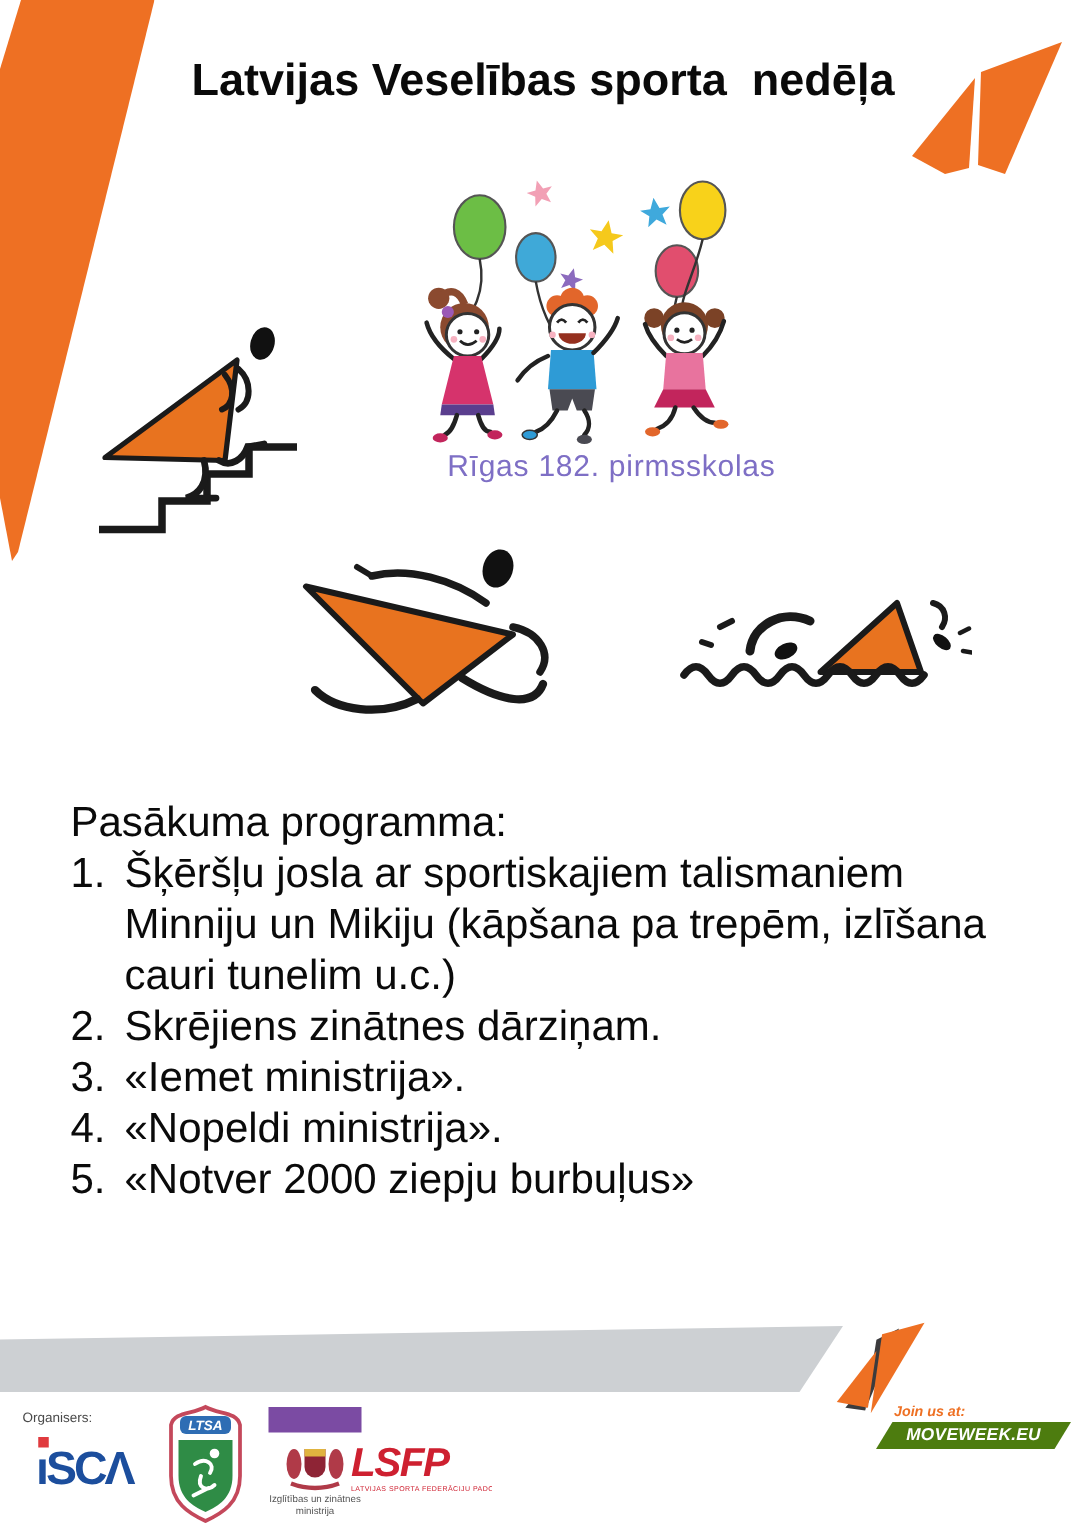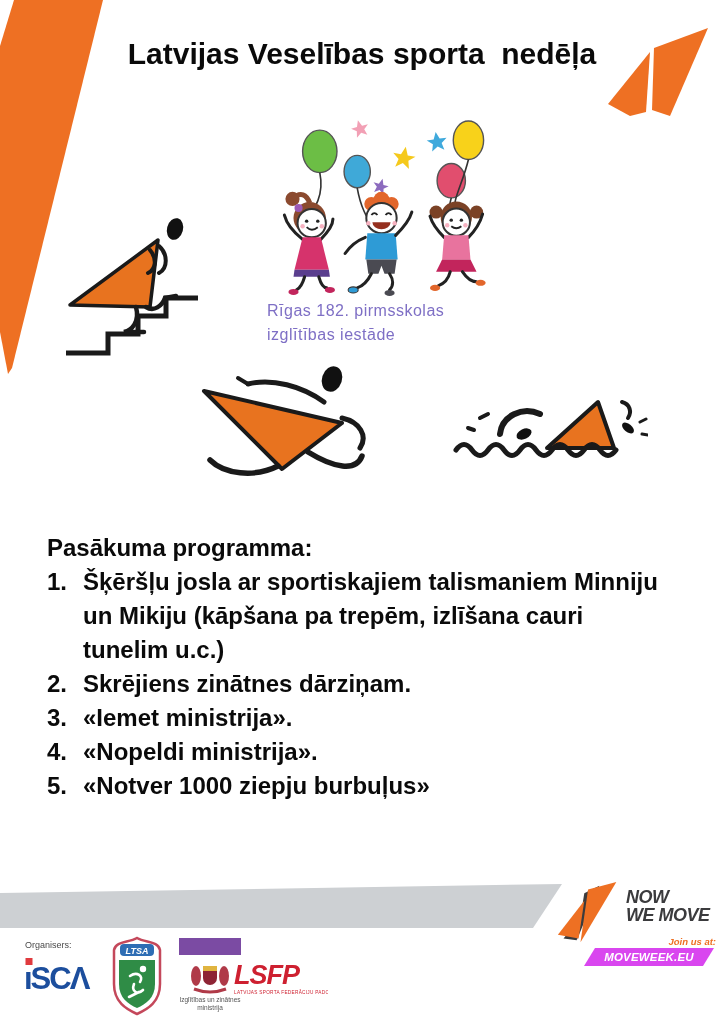--- a/index.html
+++ b/index.html
@@ -5,44 +5,44 @@
   html,body{margin:0;padding:0;background:#888;}
   .page{position:relative;width:724px;height:1024px;background:#fff;overflow:hidden;
         font-family:"Liberation Sans",sans-serif;margin:0 auto;padding-left:28px;}
   
   .wedge{position:absolute;left:0;top:0;width:110px;height:378px;background:#EE7023;
          clip-path:polygon(14px 0,103px 0,12px 368px,8px 374px,0 332px,0 46px);}
   
   .title{position:absolute;left:0;top:34px;width:724px;text-align:center;color:#0a0a0a;}
   .title div{font-size:30px;font-weight:bold;line-height:40px;white-space:pre;}
   
-  .school{position:absolute;left:267px;top:299px;width:250px;text-align:left;
-          color:#7E6FC5;font-size:16px;line-height:24px;letter-spacing:.5px;}
+  .school{position:absolute;left:267px;top:299px;width:250px;text-align:right;
+          color:#7E6FC5;font-size:20px;line-height:24px;letter-spacing:.5px;}
   
   .program{position:absolute;left:47px;top:531px;width:616px;color:#0a0a0a;
-           font-size:24px;font-weight:bold;line-height:34px;}
+           font-size:28px;font-weight:normal;line-height:34px;}
   .program .row{display:flex;}
   .program .num{width:36px;flex:0 0 36px;}
   .program .txt{flex:1;}
   
   .stripe{position:absolute;left:0;top:884px;width:562px;height:44px;background:#CDD0D3;
           clip-path:polygon(0 9px,100% 0,calc(100% - 29px) 100%,0 100%);}
   
   .nwm{position:absolute;left:556px;top:878px;width:164px;height:96px;}
   .nwm .icon{position:absolute;left:0;top:2px;}
   .nwm .wordmark{position:absolute;left:70px;top:10px;color:#3B3B3D;font-style:italic;
                  font-weight:bold;font-size:18px;line-height:18px;letter-spacing:-.5px;}
-  .nwm .join{position:absolute;left:40px;top:58px;width:120px;text-align:right;
+  .nwm .join{position:absolute;left:40px;top:58px;width:120px;text-align:left;
              color:#EE7023;font-style:italic;font-weight:bold;font-size:9.5px;}
-  .nwm .banner{position:absolute;left:28px;top:70px;width:130px;height:18px;background:#d946ef;
+  .nwm .banner{position:absolute;left:28px;top:70px;width:130px;height:18px;background:#4d7c0f;
                clip-path:polygon(11px 0,100% 0,calc(100% - 11px) 100%,0 100%);
                display:flex;align-items:center;justify-content:center;}
   .nwm .banner span{color:#fff;font-style:italic;font-weight:bold;font-size:11.5px;letter-spacing:.2px;}
   
-  .organisers{position:absolute;left:25px;top:940px;font-size:9px;color:#4a4a4a;}
+  .organisers{position:absolute;left:15px;top:940px;font-size:9px;color:#4a4a4a;}
   .logos svg text{font-family:"Liberation Sans",sans-serif;}
   .ministry-text{position:absolute;left:160px;top:996px;width:100px;text-align:center;
                  font-size:6.5px;line-height:8px;color:#555;}
   .illu{position:absolute;}
 </style>
 </head>
 <body>
 
 <div class="page">
 
@@ -132,21 +132,20 @@
       <path d="M180,116 L204,116 L206,140 L178,140 Z" fill="#E8739E"></path>
       <path d="M178,140 L206,140 L212,152 L172,152 Z" fill="#C2255C"></path>
       <path d="M186,152 C184,160 180,164 174,166 M198,152 C202,158 206,162 212,162" fill="none" stroke="#222" stroke-width="3" stroke-linecap="round"></path>
       <ellipse cx="171" cy="168" rx="5" ry="3" fill="#E2662B"></ellipse>
       <ellipse cx="216" cy="163" rx="5" ry="3" fill="#E2662B"></ellipse>
     </g>
   </svg>
 
   <div class="school">
     <div>Rīgas 182. pirmsskolas</div>
-    <div>izglītības iestāde</div>
   </div>
 
   <svg class="illu" style="left:62px;top:212px;" width="156" height="146" viewBox="0 0 156 146">
     <path d="M4,141 H46 V122 H76 V104 H104 V86 H136" fill="none" stroke="#1a1a1a" stroke-width="5"></path>
     <polygon points="8,93 96,28 88,95" fill="#E8731F" stroke="#1a1a1a" stroke-width="3.5" stroke-linejoin="round"></polygon>
     <ellipse cx="113" cy="17" rx="8" ry="11" fill="#111" transform="rotate(15 113 17)"></ellipse>
     <path d="M97,34 C106,42 106,56 97,61" fill="none" stroke="#1a1a1a" stroke-width="4" stroke-linecap="round"></path>
     <path d="M88,38 C96,48 93,58 86,61" fill="none" stroke="#1a1a1a" stroke-width="4" stroke-linecap="round"></path>
     <path d="M84,95 C92,100 100,94 103,86 L114,84" fill="none" stroke="#1a1a1a" stroke-width="4.5" stroke-linecap="round"></path>
     <path d="M74,95 C78,110 70,118 62,120 L82,120" fill="none" stroke="#1a1a1a" stroke-width="4.5" stroke-linecap="round"></path>
@@ -187,37 +186,33 @@
     <div class="row">
       <span class="num">3.</span>
       <span class="txt">«Iemet ministrija».</span>
     </div>
     <div class="row">
       <span class="num">4.</span>
       <span class="txt">«Nopeldi ministrija».</span>
     </div>
     <div class="row">
       <span class="num">5.</span>
-      <span class="txt">«Notver 1000 ziepju burbuļus»</span>
+      <span class="txt">«Notver 2000 ziepju burbuļus»</span>
     </div>
   </div>
 
   <div class="stripe"></div>
 
   <div class="nwm">
     <svg class="icon" width="66" height="66" viewBox="0 0 70 70">
       <polygon points="30,14 46,6 22,64" fill="#3B3B3D"></polygon>
       <polygon points="34,10 64,2 26,66" fill="#EE7023"></polygon>
       <polygon points="8,62 26,40 22,64" fill="#3B3B3D"></polygon>
       <polygon points="2,58 30,22 24,62" fill="#EE7023"></polygon>
     </svg>
-    <div class="wordmark">
-      <div>NOW</div>
-      <div>WE MOVE</div>
-    </div>
     <div class="join">Join us at:</div>
     <div class="banner">
       <span>MOVEWEEK.EU</span>
     </div>
   </div>
 
   <div class="logos">
     <div class="organisers">Organisers:</div>
 
     <svg class="illu" style="left:22px;top:955px;" width="88" height="40" viewBox="0 0 88 40">

